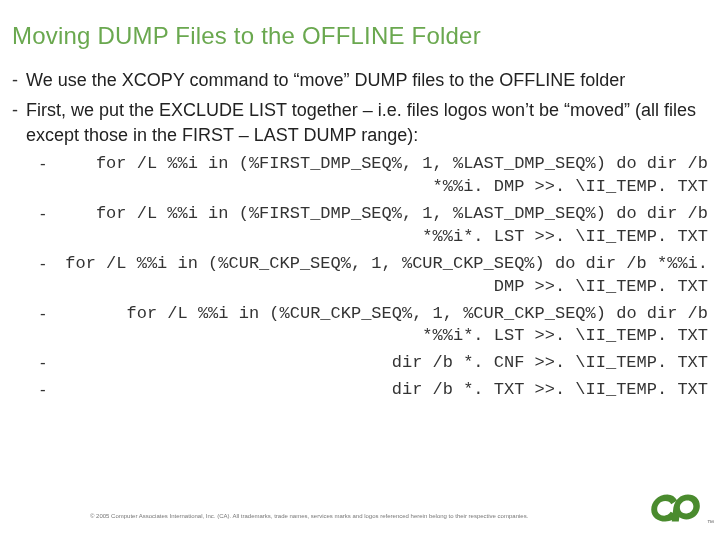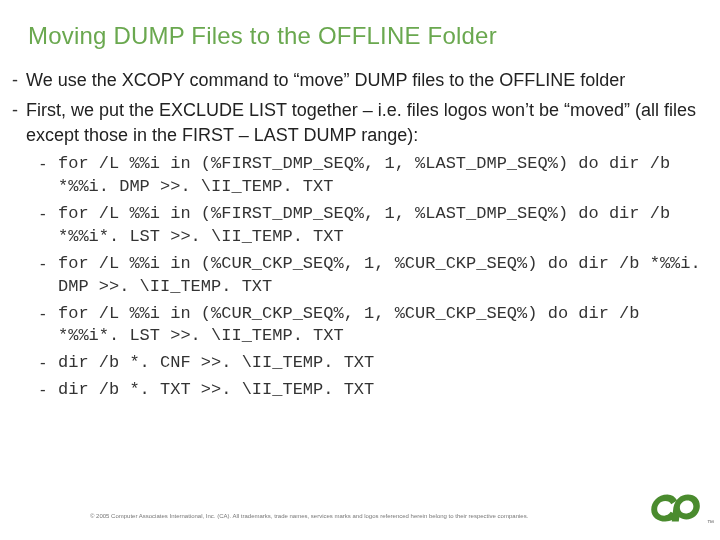--- a/index.html
+++ b/index.html
@@ -1,26 +1,26 @@
 <!DOCTYPE html>
 <html><head>
 <meta charset="utf-8">
 <style>
   * { margin: 0; padding: 0; box-sizing: border-box; }
   html, body { width: 720px; height: 540px; font-family: Arial, Helvetica, sans-serif; background: #fff; color: #222; overflow: hidden; }
   .slide { position: relative; width: 720px; height: 540px; padding: 22px 0 0 0; }
-  .title { color: #6aa84f; font-size: 24px; font-weight: 400; padding-left: 28px; margin-bottom: 18px; letter-spacing: 0.2px; }
+  .title { color: #6aa84f; font-size: 24px; font-weight: 400; padding-left: 12px; margin-bottom: 18px; letter-spacing: 0.2px; }
   .body { padding: 0 12px 0 12px; }
   .bullet1 { display: flex; font-size: 18px; line-height: 1.35; margin-bottom: 6px; }
   .bullet1 .dash { width: 14px; flex-shrink: 0; text-align: left; color: #333; }
   .bullet1 .txt { flex: 1; }
   .sub { padding-left: 28px; margin-top: 6px; }
   .bullet2 { display: flex; font-family: "Courier New", Courier, monospace; font-size: 17px; line-height: 1.35; margin-bottom: 4px; color: #333; }
   .bullet2 .dash { width: 18px; flex-shrink: 0; font-family: Arial, sans-serif; color: #333; }
-  .bullet2 .code { flex: 1; white-space: pre-wrap; word-break: break-word; }
+  .bullet2 .code { flex: 1; white-space: pre-wrap; word-break: break-word; text-align: right; }
   .footer { position: absolute; bottom: 20px; left: 90px; right: 120px; font-size: 6px; color: #777; line-height: 1.2; }
   .logo { position: absolute; right: 18px; bottom: 14px; width: 54px; height: 38px; }
   .logo svg { width: 100%; height: 100%; }
   .tm { position: absolute; right: 6px; bottom: 14px; font-size: 7px; color: #666; }
 </style>
 </head>
 <body>
 
 <div class="slide">
   <h1 class="title">Moving DUMP Files to the OFFLINE Folder</h1>

